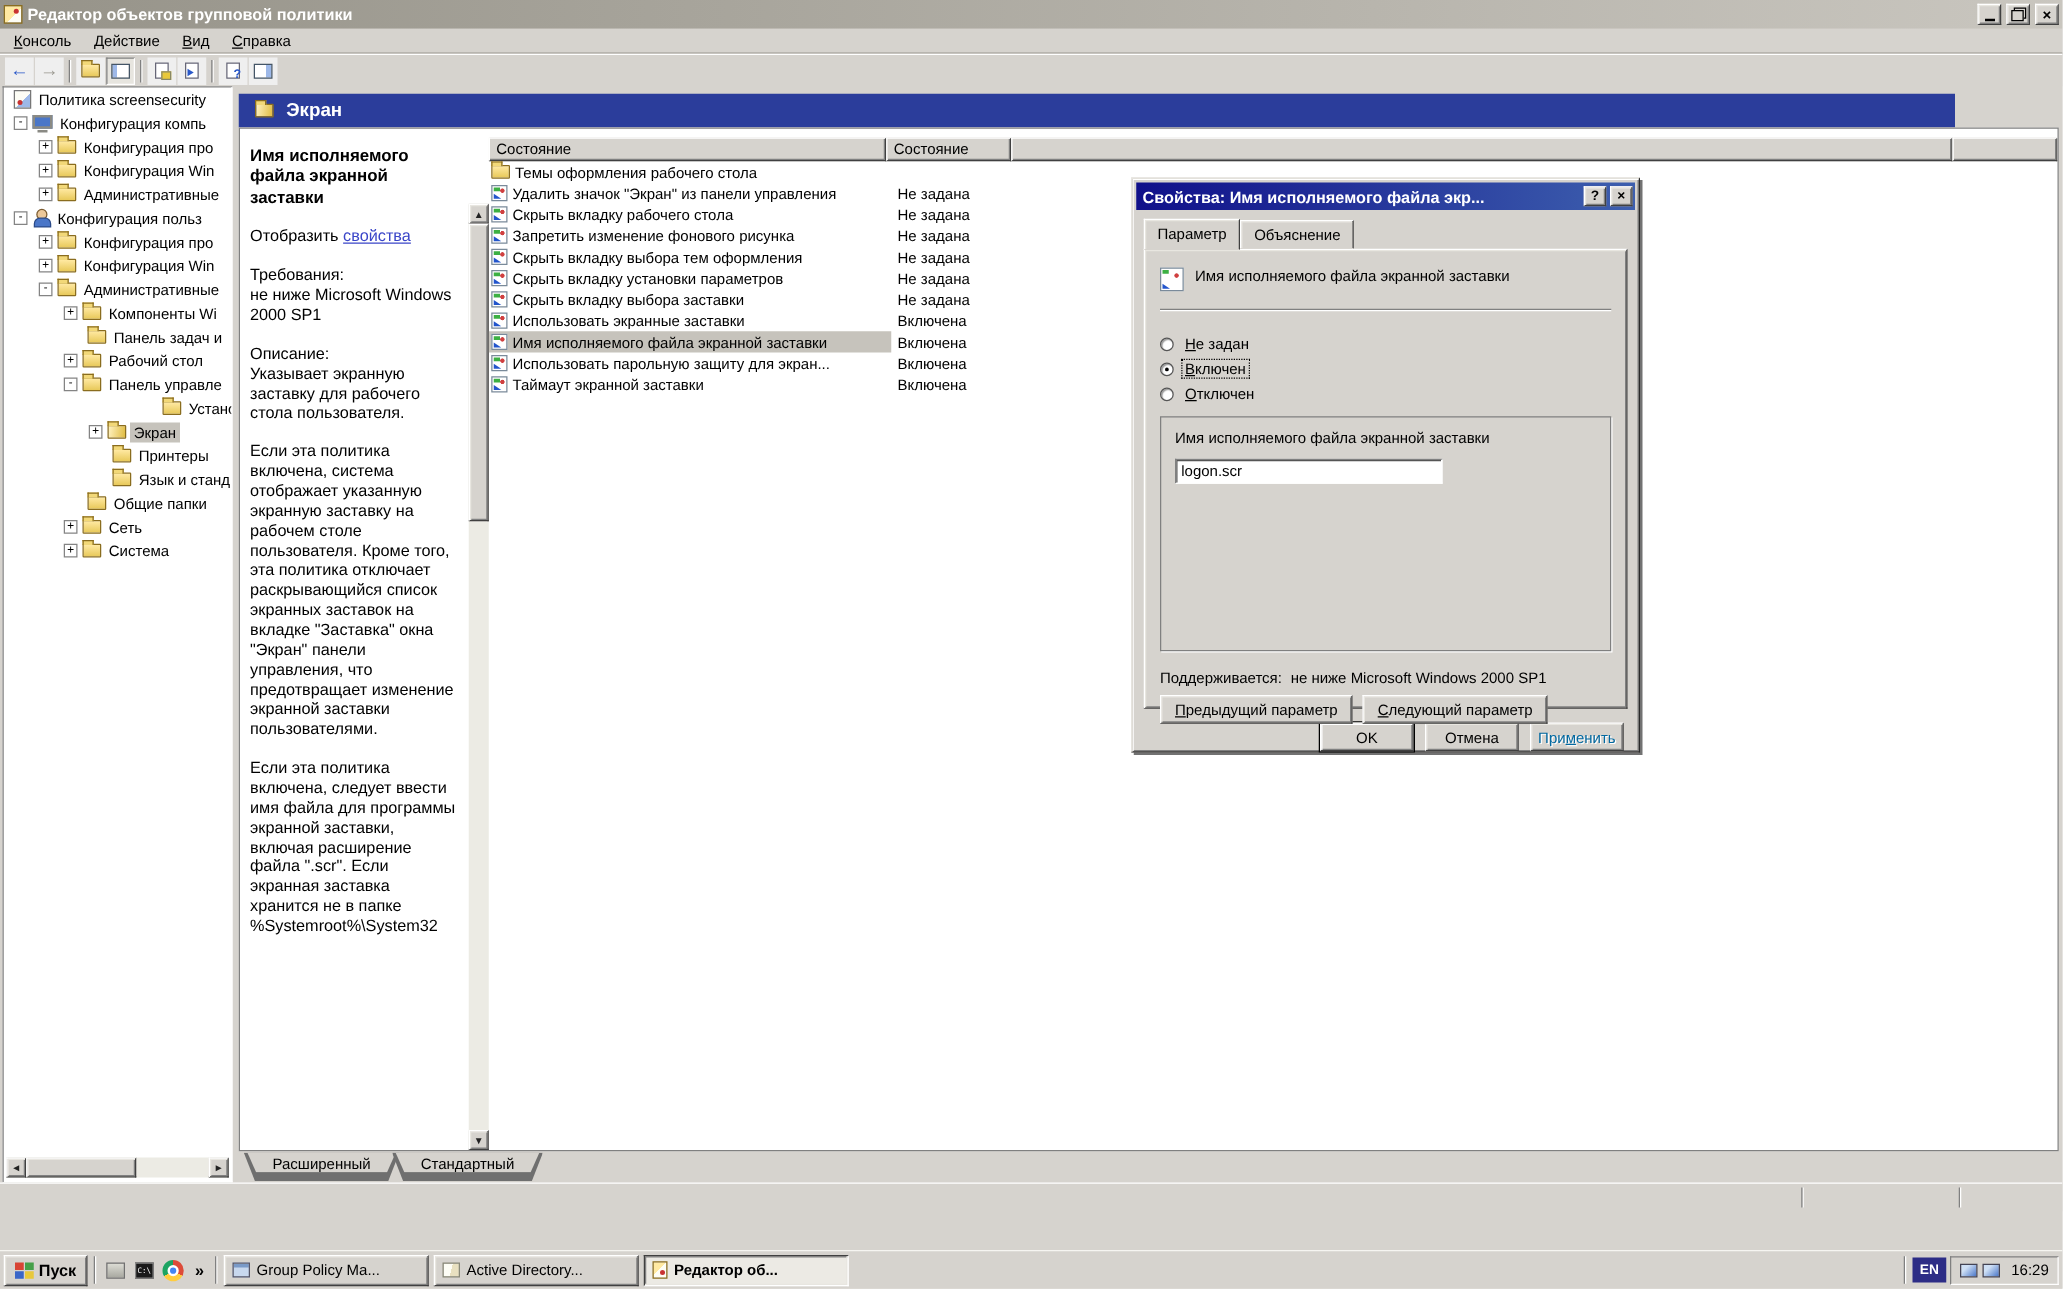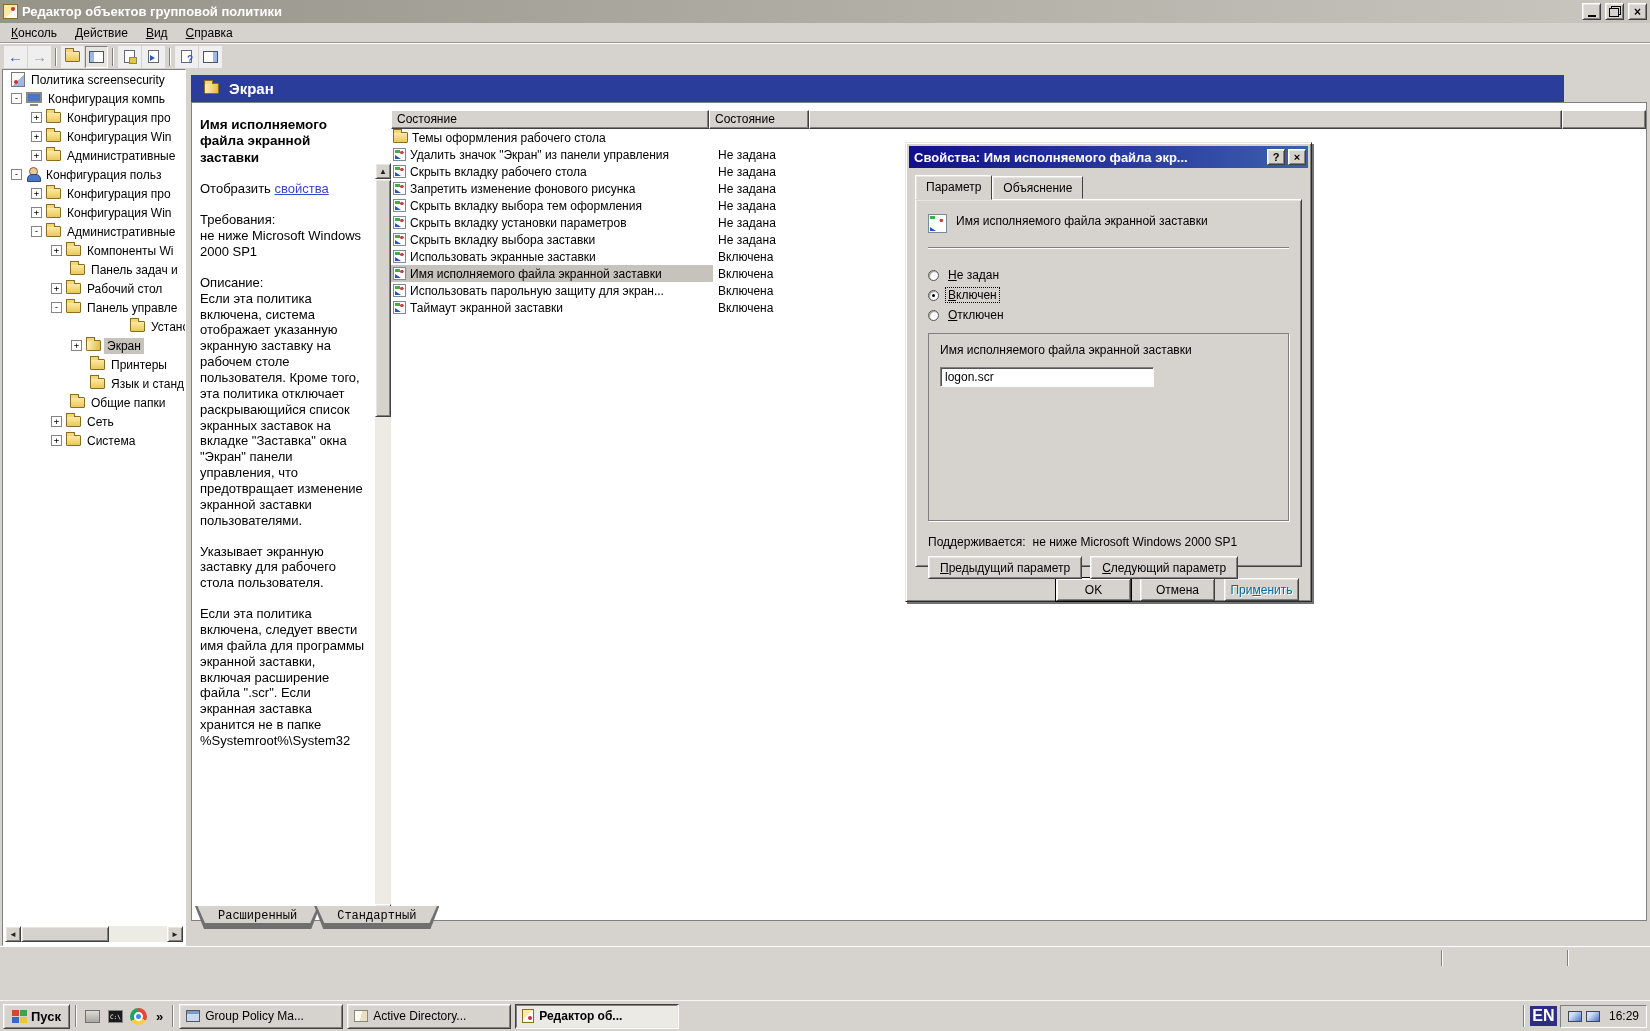--- a/index.html
+++ b/index.html
@@ -78,21 +78,21 @@
   .cell1{width:322px;height:17px;display:flex;align-items:center;gap:4px;padding-left:2px;flex:none;overflow:hidden;}
   .list-row.selected .cell1{background:#c6c3bc;}
   .state{padding-left:5px;}
   .icon-policy{width:13px;height:13px;background:#fff radial-gradient(circle at 72% 32%,#d04040 0 1.5px,transparent 2px);border:1px solid #7a8a9a;position:relative;display:inline-block;flex:none;}
   .icon-policy::before{content:"";position:absolute;left:1px;top:1px;width:5px;height:3px;background:#3cb043;}
   .icon-policy::after{content:"";position:absolute;left:1px;bottom:1px;width:0;height:0;border-top:4px solid transparent;border-right:6px solid #2255cc;transform:scaleX(-1);}
   .icon-policy.big{width:19px;height:19px;}
   .lfolder{flex:none;}
 
   
-  #viewtabs{position:absolute;left:2px;bottom:16px;height:24px;display:flex;padding-left:3px;font-family:Liberation Mono, monospace;}
+  #viewtabs{position:absolute;left:2px;bottom:0;height:24px;display:flex;padding-left:3px;}
   .vtab-o{clip-path:polygon(0 0,100% 0,calc(100% - 9px) 100%,9px 100%);background:#6f6f6f;padding:0 1px 1px 1px;height:23px;margin-right:-6px;}
   .vtab{clip-path:polygon(1px 0,calc(100% - 1px) 0,calc(100% - 9px) 100%,9px 100%);background:#d6d3ce;height:22px;padding:4px 22px 0;font-size:12px;}
 
   #statusbar{position:absolute;left:0;right:0;bottom:31px;height:23px;background:#d6d3ce;border-top:1px solid #fff;display:flex;align-items:center;padding-right:3px;}
   .sb-fill2{flex:1;}
   .sb-div{width:2px;height:16px;border-left:1px solid #808080;border-right:1px solid #fff;}
   .sb-cell{height:16px;flex:none;}
 
   
   #taskbar{position:absolute;left:0;right:0;bottom:0;height:31px;background:#d6d3ce;border-top:1px solid #f6f5f1;display:flex;align-items:center;padding:0 3px;gap:3px;}
@@ -107,21 +107,21 @@
   .chrome-icon::after{content:"";position:absolute;inset:4px;background:#4285f4;border:2px solid #fff;border-radius:50%;}
   .chev{font-size:13px;font-weight:bold;padding:0 4px;flex:none;}
   .taskbtn{height:25px;width:164px;display:flex;align-items:center;gap:5px;padding:0 6px;font-size:12px;white-space:nowrap;overflow:hidden;flex:none;}
   .taskbtn.active{border-color:#404040 #fff #fff #404040;box-shadow:inset -1px -1px 0 #e8e6e0,inset 1px 1px 0 #808080;background:#eceae4;font-weight:bold;}
   .tb-ic{flex:none;}
   .gpmc-icon{width:14px;height:12px;background:#c8d8ee;border:1px solid #556;box-shadow:inset 0 3px 0 #7a9ac8;}
   .ad-icon{width:14px;height:12px;background:linear-gradient(105deg,#fdfdf5 50%,#e8e0c0 50%);border:1px solid #887;}
   .gpedit-icon{width:12px;height:14px;background:linear-gradient(135deg,#ffe9a2 45%,#fdfdf5 45%);border:1px solid #8a6d1f;position:relative;}
   .gpedit-icon::after{content:"";position:absolute;right:1px;bottom:2px;width:4px;height:4px;border-radius:50%;background:#c83232;}
   .tb-spacer{flex:1;}
-  .lang{width:27px;height:20px;background:#2d2d86;color:#fff;font-size:16px;font-weight:bold;display:flex;align-items:center;justify-content:center;flex:none;}
+  .lang{width:27px;height:20px;background:#2d2d86;color:#fff;font-size:11px;font-weight:bold;display:flex;align-items:center;justify-content:center;flex:none;}
   .tray{height:23px;border:1px solid;border-color:#808080 #fff #fff #808080;display:flex;align-items:center;gap:4px;padding:0 7px;flex:none;}
   .net-icon{width:14px;height:11px;border:1px solid #445;background:linear-gradient(135deg,#cfe0f5 30%,#4a76c8);}
   .time{font-size:12px;padding-left:5px;}
 
   
   #dialog{position:absolute;left:905px;top:142px;width:407px;height:460px;background:#d6d3ce;border:1px solid;border-color:#e8e6e0 #2a2a2a #2a2a2a #e8e6e0;box-shadow:inset 1px 1px 0 #fff,inset -1px -1px 0 #808080,2px 2px 0 rgba(20,20,20,.6);padding:3px;}
   .dlg-title{height:22px;background:linear-gradient(90deg,#10108a,#3d5fae);display:flex;align-items:center;color:#fff;font-weight:bold;font-size:13px;padding:0 2px 0 5px;gap:3px;}
   .dlg-title-text{flex:1;white-space:nowrap;overflow:hidden;}
   .dlg-tb{width:18px;height:16px;display:flex;align-items:center;justify-content:center;font-size:11px;font-weight:bold;color:#000;flex:none;}
   .dlg-body{padding:7px 6px 0;}
@@ -323,22 +323,22 @@
           <div class="desc-block">
             <span>Отобразить</span>
             <span class="desc-link">свойства</span>
           </div>
           <div class="desc-block">
             <div>Требования:</div>
             <div>не ниже Microsoft Windows 2000 SP1</div>
           </div>
           <div>Описание:</div>
           <div id="descparas">
+              <div class="desc-block">Указывает экранную заставку для рабочего стола пользователя.</div>
               <div class="desc-block">Если эта политика включена, система отображает указанную экранную заставку на рабочем столе пользователя. Кроме того, эта политика отключает раскрывающийся список экранных заставок на вкладке "Заставка" окна "Экран" панели управления, что предотвращает изменение экранной заставки пользователями.</div>
-              <div class="desc-block">Указывает экранную заставку для рабочего стола пользователя.</div>
               <div class="desc-block">Если эта политика включена, следует ввести имя файла для программы экранной заставки, включая расширение файла ".scr". Если экранная заставка хранится не в папке %Systemroot%\System32</div>
             </div>
         </div>
         <div id="descscroll">
           <span class="sb-btn raised">▲</span>
           <span class="sb-thumb-v raised"></span>
           <span class="sb-fill"></span>
           <span class="sb-btn raised">▼</span>
         </div>
         <div id="listpane">

